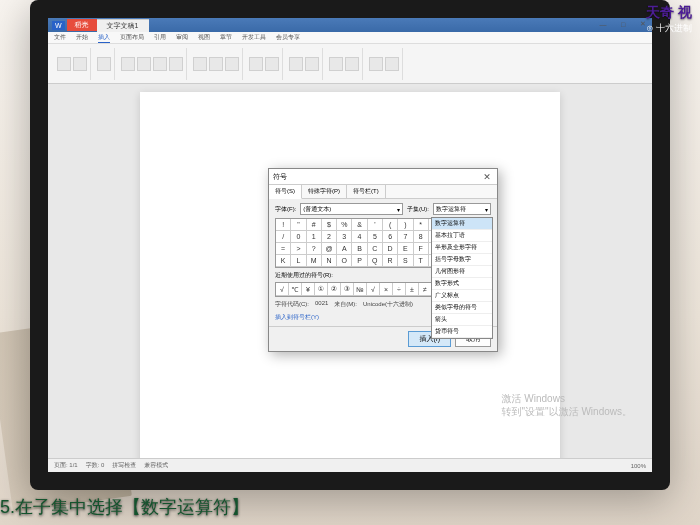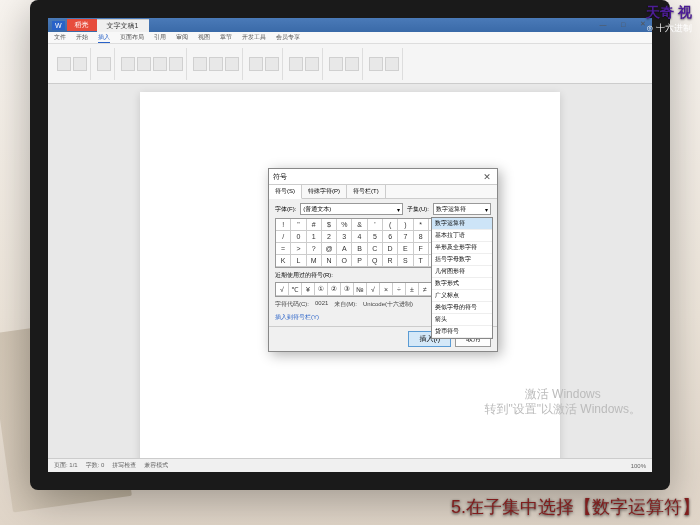--- a/index.html
+++ b/index.html
@@ -35,22 +35,22 @@
 .subset-item{padding:1px 3px;border-bottom:1px solid #eee;white-space:nowrap;overflow:hidden}
 .subset-item.sel{background:#cde4f7}
 .recent-row{display:flex;border:1px solid #999;background:#fff;margin-bottom:3px}
 .recent-row .char-cell{width:13px;height:13px}
 .dlg-info{display:flex;gap:6px;font-size:6px;color:#444;margin-bottom:4px}
 .dlg-btns{display:flex;justify-content:flex-end;gap:4px;padding:4px 6px;background:#f0f0f0;border-top:1px solid #ccc}
 .dlg-btn{padding:2px 10px;font-size:7px;background:#fdfdfd;border:1px solid #999}
 .dlg-btn.primary{background:#d4e8f8;border-color:#5a9bd4}
 .watermark-tr{position:absolute;top:4px;right:8px;color:#4c1d95;font-size:14px;font-weight:bold;text-shadow:0 1px 2px rgba(0,0,0,0.5)}
 .watermark-tr2{position:absolute;top:22px;right:8px;color:#fff;font-size:9px}
-.watermark-win{position:absolute;right:11px;bottom:54px;font-size:12px;color:#bbb;text-align:center;line-height:1.3}
-.caption{position:absolute;bottom:6px;left:0;right:0;text-align:right;color:#7f1d1d;font-size:18px;font-weight:500;text-shadow:0 1px 3px rgba(0,0,0,0.8)}
+.watermark-win{position:absolute;right:20px;bottom:54px;font-size:10px;color:#bbb;text-align:left;line-height:1.3}
+.caption{position:absolute;bottom:6px;left:0;right:0;text-align:left;color:#14532d;font-size:18px;font-weight:500;text-shadow:0 1px 3px rgba(0,0,0,0.8)}
 .win-ctrl{position:absolute;top:0;right:0;display:flex;gap:2px}
 .win-ctrl span{width:18px;height:12px;display:flex;align-items:center;justify-content:center;font-size:7px;color:#555}
 </style>
 </head>
 <body>
 
 <div class="desk-bg"></div>
 <div class="book"></div>
 
 <div class="monitor">

